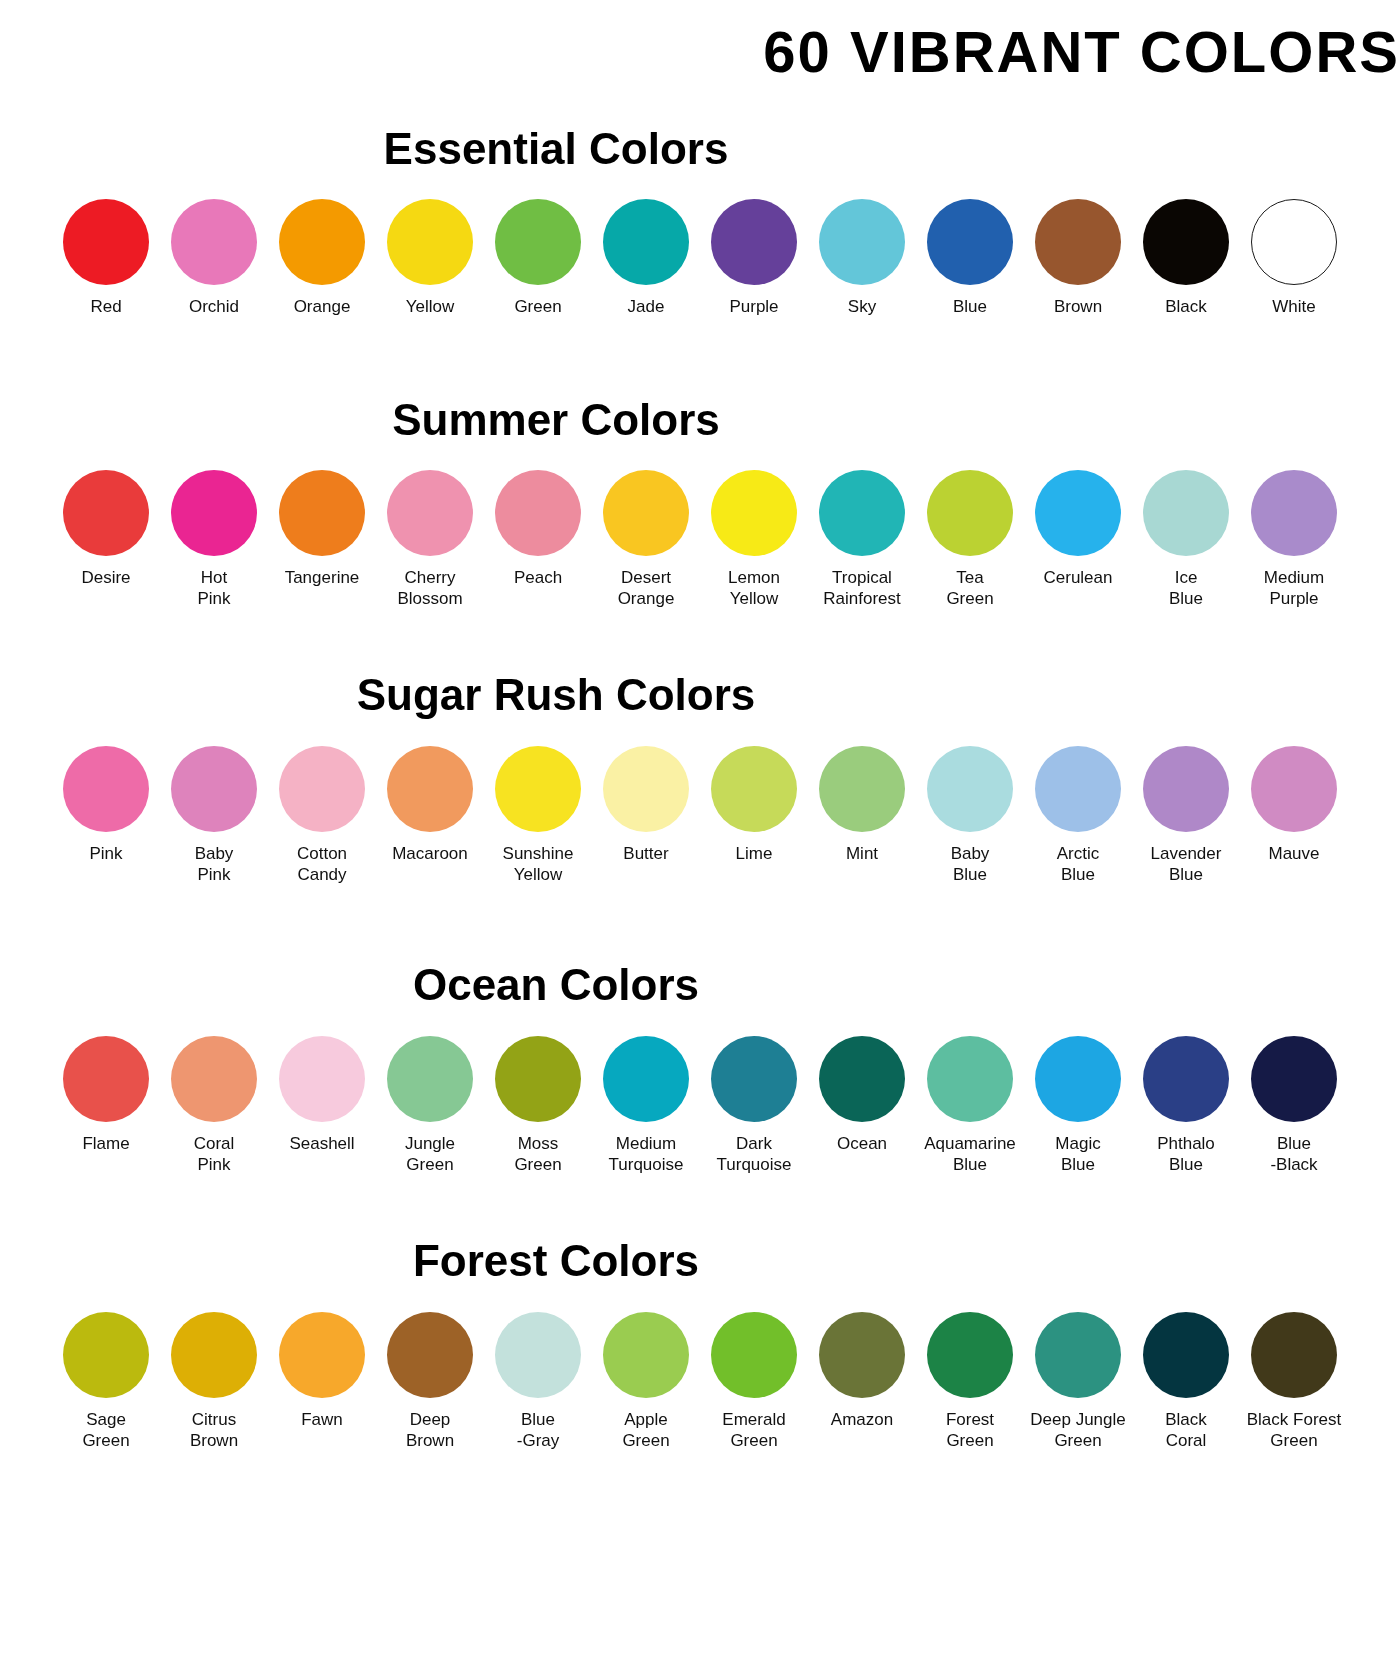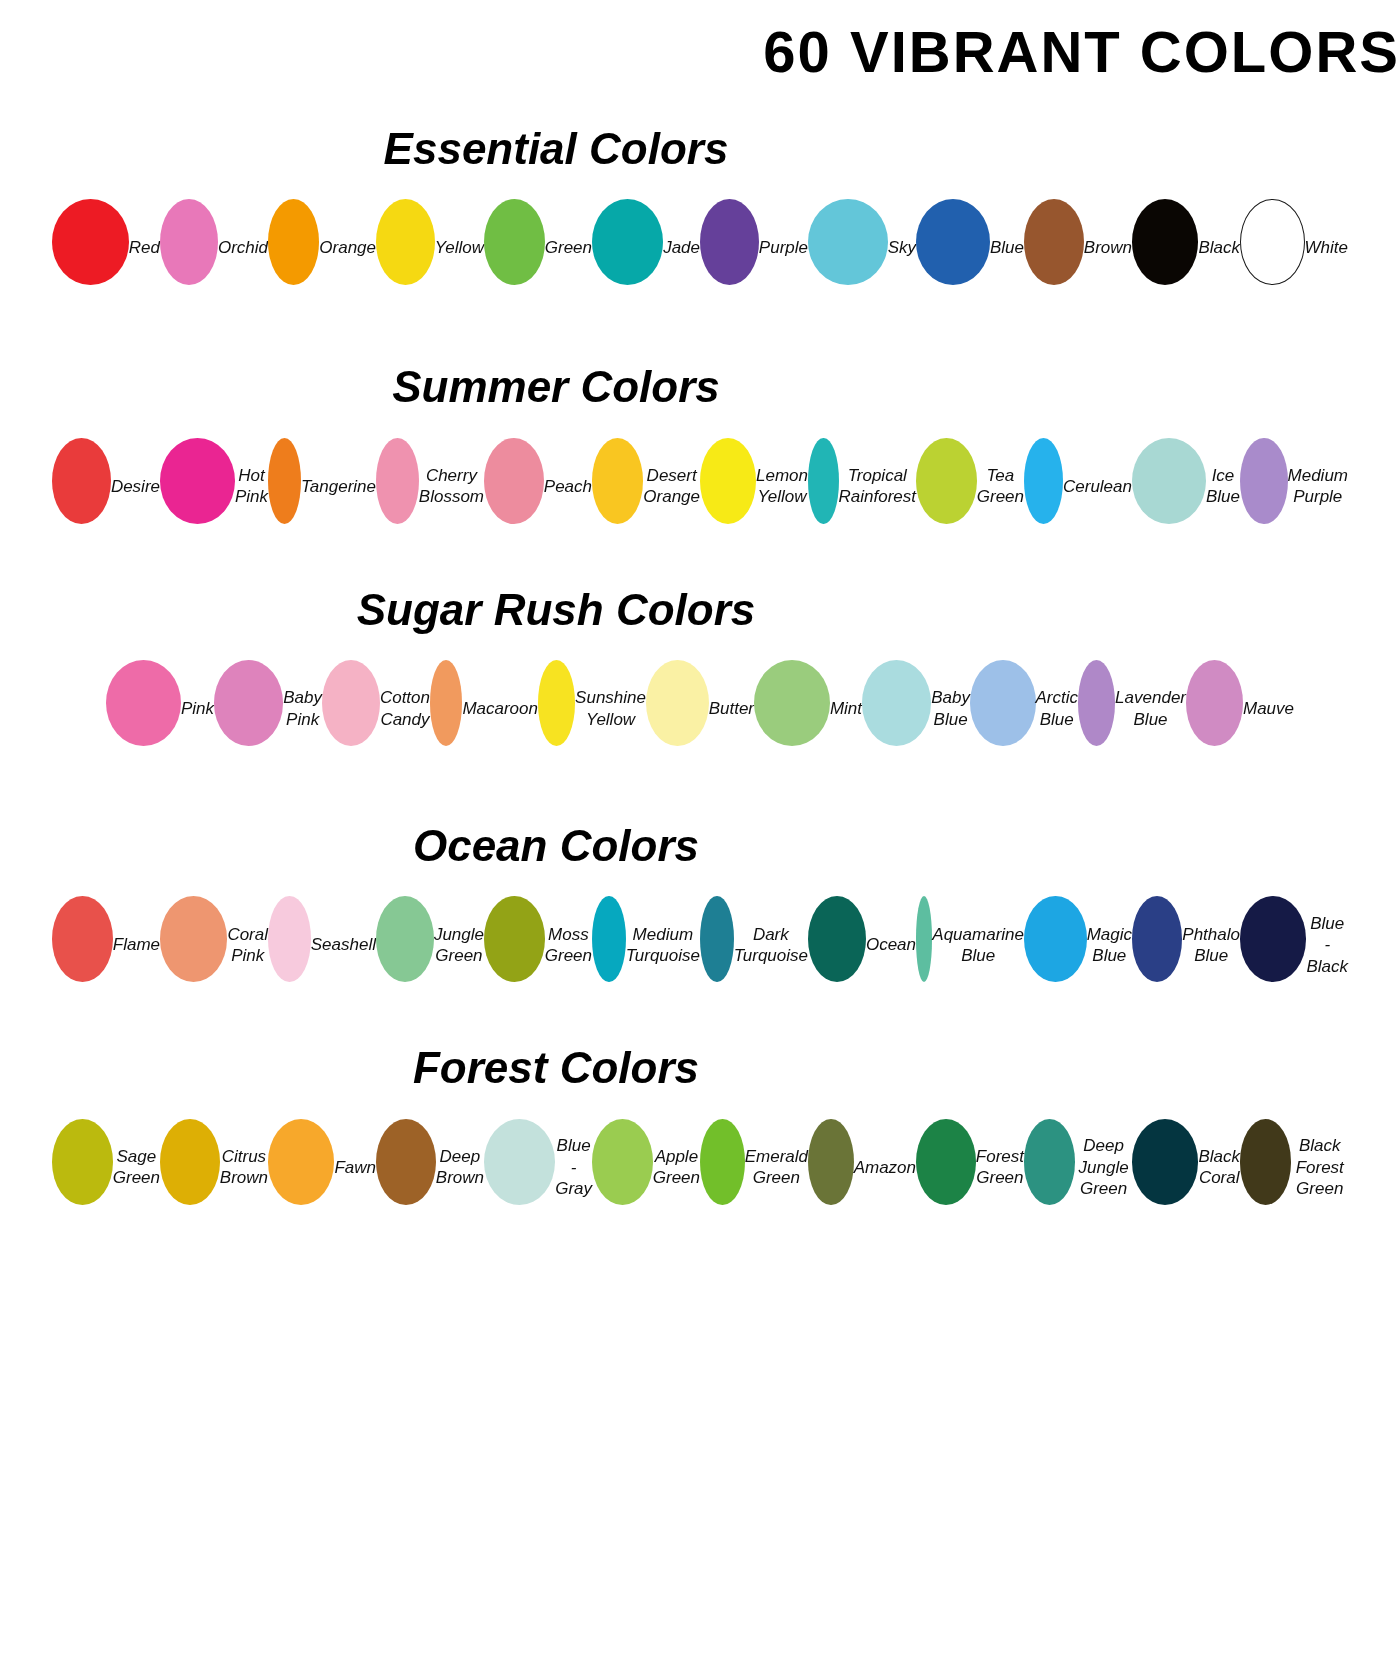--- a/index.html
+++ b/index.html
@@ -27,41 +27,41 @@
     font-size: 58px;
     font-weight: bold;
     letter-spacing: 2px;
     margin: 0;
     padding-top: 22px;
     line-height: 1.05;
     color: #000;
   }
   .section {
     width: 1112px;
-    font-style: italic;
   }
   .section-title {
     text-align: center;
     font-size: 44px;
     font-weight: bold;
     margin: 0;
     color: #000;
     line-height: 1.1;
   }
   .swatch-row {
     display: flex;
     justify-content: center;
     align-items: flex-start;
     width: 1400px;
     padding: 0 18px;
   }
   .swatch {
     width: 108px;
     flex: 0 0 108px;
     display: flex;
+    flex-direction: column;
     align-items: center;
   }
   .dot {
     width: 86px;
     height: 86px;
     border-radius: 50%;
     background: #ccc;
   }
   .dot.outlined {
     border: 1.5px solid #1a1a1a;
@@ -234,20 +234,24 @@
         <div class="swatch">
           <div class="dot" style="background: rgb(247, 227, 33);"></div>
           <div class="dot-label">Sunshine
 Yellow</div>
         </div>
         <div class="swatch">
           <div class="dot" style="background: rgb(250, 241, 164);"></div>
           <div class="dot-label">Butter</div>
         </div>
         <div class="swatch">
+          <div class="dot" style="background: rgb(198, 218, 89);"></div>
+          <div class="dot-label">Lime</div>
+        </div>
+        <div class="swatch">
           <div class="dot" style="background: rgb(154, 204, 125);"></div>
           <div class="dot-label">Mint</div>
         </div>
         <div class="swatch">
           <div class="dot" style="background: rgb(170, 220, 223);"></div>
           <div class="dot-label">Baby
 Blue</div>
         </div>
         <div class="swatch">
           <div class="dot" style="background: rgb(157, 192, 232);"></div>

